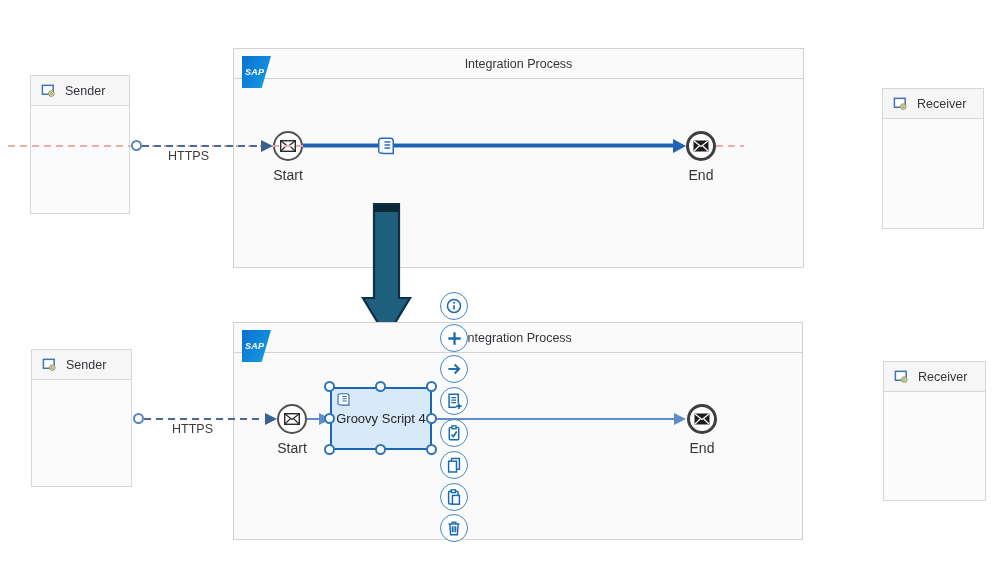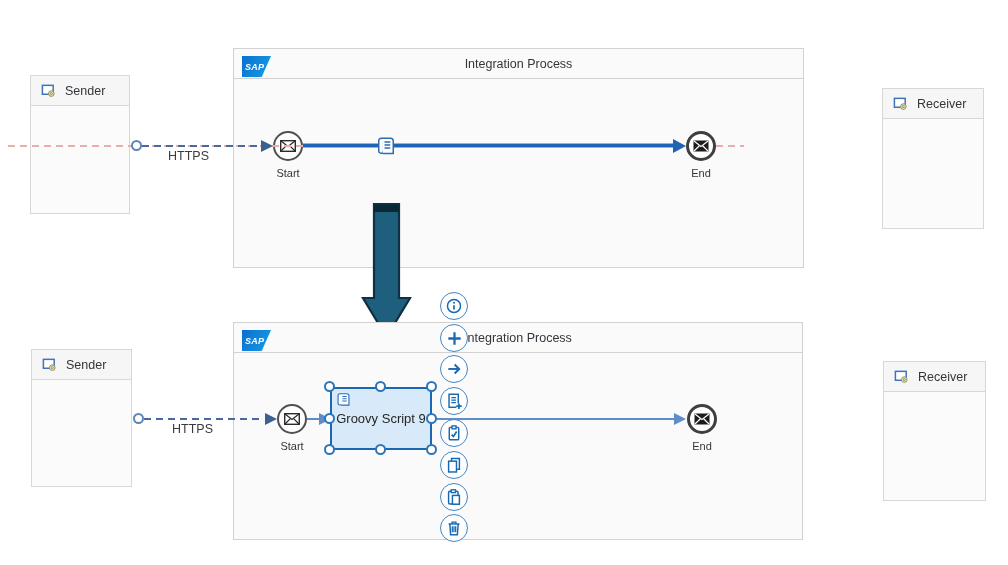--- a/index.html
+++ b/index.html
@@ -9,21 +9,21 @@
   
   .participant { position:absolute; background:#fbfbfb; border:1px solid #d7d7d7; }
   .participant .phdr { height:30px; border-bottom:1px solid #d7d7d7; background:#f6f6f6;
     display:flex; align-items:center; gap:9px; padding:0 10px; font-size:12.5px; color:#32363a; }
 
   
   .process { position:absolute; background:#fafafa; border:1px solid #d2d2d2; }
   .process .hdr { position:relative; height:30px; border-bottom:1px solid #d2d2d2;
     display:flex; align-items:center; justify-content:center; }
   .process .hdr .ptitle { font-size:12.5px; color:#32363a; }
-  .sap-logo { position:absolute; left:8px; top:7px; width:29px; height:21px;
+  .sap-logo { position:absolute; left:8px; top:7px; width:29px; height:32px;
     background:linear-gradient(120deg,#0b6fd0 0%,#1390de 70%,#2fb0ea 100%);
     clip-path:polygon(0 0,100% 0,68% 100%,0 100%);
     color:#fff; font-size:9px; font-weight:bold; font-style:italic;
     display:flex; align-items:center; padding-left:3px; letter-spacing:.3px; }
 
   
   .pink-dash { position:absolute; height:2px;
     background:repeating-linear-gradient(90deg,#e7aeaa 0 7px,transparent 7px 12px); }
   .blue-dash { position:absolute; height:2px;
     background:repeating-linear-gradient(90deg,#49699c 0 7px,transparent 7px 12px); }
@@ -36,21 +36,21 @@
   .arrhead.thin  { border-left:12px solid #5f8dc7; border-top:6px solid transparent; border-bottom:6px solid transparent; }
 
   .connector-dot { position:absolute; width:11px; height:11px; border-radius:50%;
     background:#fff; border:2px solid #5c85b8; }
 
   
   .event { position:absolute; width:30px; height:30px; border-radius:50%; background:#fff;
     display:flex; align-items:center; justify-content:center; }
   .event.start { border:2px solid #505050; }
   .event.end   { border:3.5px solid #3f3f3f; }
-  .evlabel { position:absolute; width:60px; text-align:center; font-size:11px; color:#32363a; }
+  .evlabel { position:absolute; width:60px; text-align:center; font-size:14px; color:#32363a; }
 
   
   .step { position:absolute; background:#d8e9f9; border:2px solid #1a67b2; border-radius:2px;
     display:flex; align-items:center; justify-content:center; font-size:13px; color:#262626; }
   .step .corner-icon { position:absolute; left:4px; top:3px; }
   .handle { position:absolute; width:11px; height:11px; border-radius:50%;
     background:#fff; border:2px solid #2e74b9; }
 
   .adapter-label { position:absolute; width:70px; text-align:left; font-size:12.5px; color:#3c3c3c; }
 
@@ -228,21 +228,21 @@
   <div class="thin-line" style="left:307px; top:418px; width:15px;"></div>
   <div class="arrhead thin" style="left:319px; top:413px;"></div>
 
   <div class="thin-line" style="left:432px; top:418px; width:242px;"></div>
   <div class="arrhead thin" style="left:674px; top:413px;"></div>
 
   <div class="step" style="left:330px; top:387px; width:102px; height:63px;">
     <svg class="icon corner-icon" width="15" height="15" viewBox="0 0 16 16">
         <use href="#sym-scroll"></use>
       </svg>
-    <span>Groovy Script 9</span>
+    <span>Groovy Script 4</span>
   </div>
   <div class="handle" style="left:324px; top:381px;"></div>
   <div class="handle" style="left:375px; top:381px;"></div>
   <div class="handle" style="left:426px; top:381px;"></div>
   <div class="handle" style="left:324px; top:413px;"></div>
   <div class="handle" style="left:426px; top:413px;"></div>
   <div class="handle" style="left:324px; top:444px;"></div>
   <div class="handle" style="left:375px; top:444px;"></div>
   <div class="handle" style="left:426px; top:444px;"></div>
 

